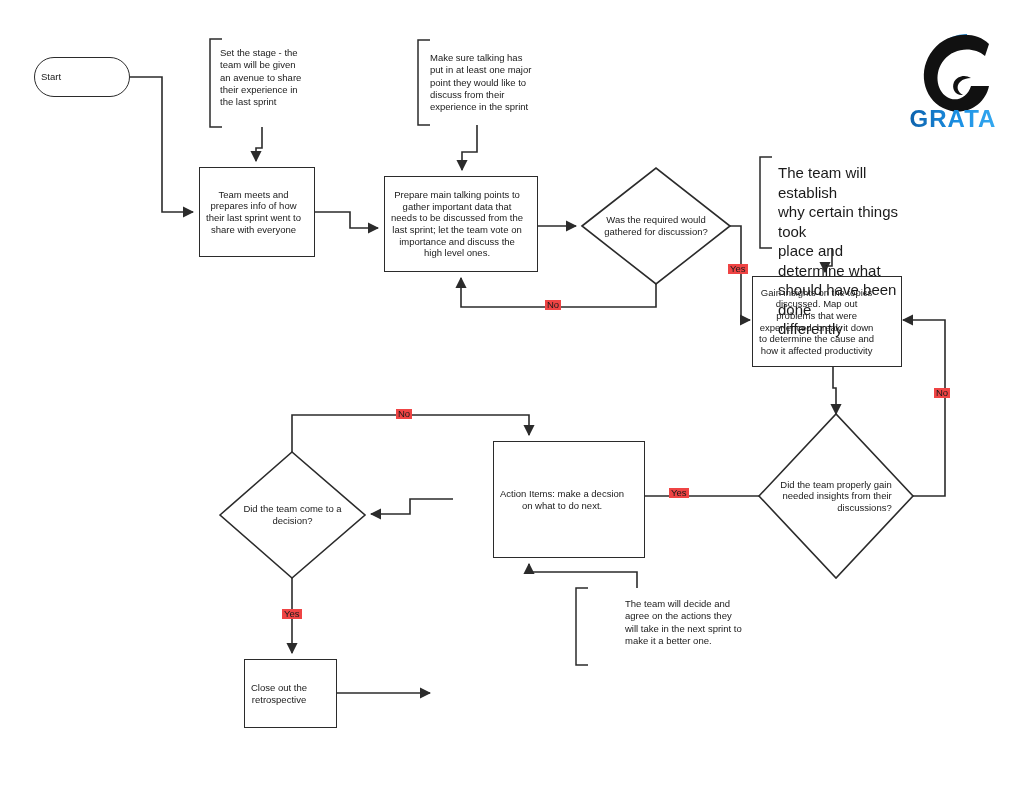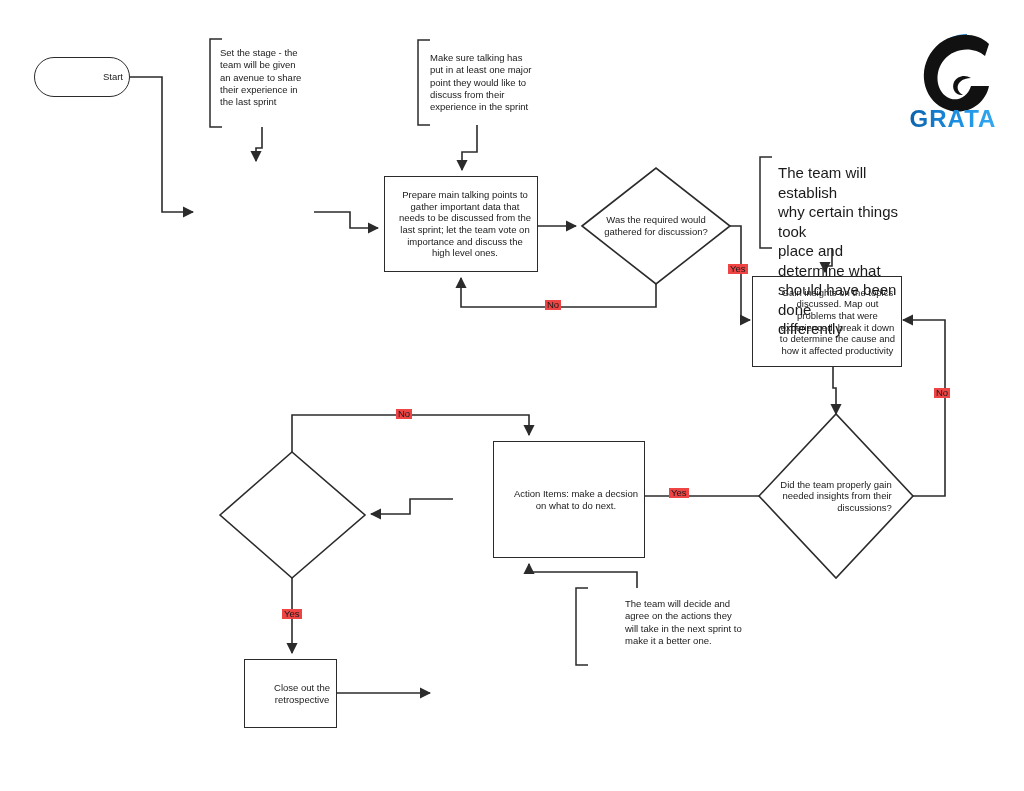--- a/index.html
+++ b/index.html
@@ -22,21 +22,21 @@
     left: 0;
     top: 0;
     width: 1024px;
     height: 791px;
   }
   .node {
     position: absolute;
     box-sizing: border-box;
     display: flex;
     align-items: center;
-    justify-content: flex-end;
+    justify-content: flex-start;
     text-align: center;
     color: #1a1a1a;
     line-height: 1.22;
   }
   .proc {
     border: 1.6px solid #2b2b2b;
     background: #ffffff;
   }
   .term {
     border: 1.6px solid #2b2b2b;
@@ -142,20 +142,26 @@
       <polygon points="582,226 656,168 730,226 656,284"></polygon>
       <polygon points="759,496 836,414 913,496 836,578"></polygon>
       <polygon points="220,515 292,452 365,515 292,578"></polygon>
     </g>
   </svg>
 
   <div class="node term" style="left:34px; top:57px; width:96px; height:40px; font-size:9.5px;">
     <span class="node-text">Start</span>
   </div>
 
+  <div class="node proc" style="left:199px; top:167px; width:116px; height:90px; font-size:9.5px;">
+    <span class="node-text">Team meets and
+prepares info of how
+their last sprint went to
+share with everyone</span>
+  </div>
 
   <div class="node proc" style="left:384px; top:176px; width:154px; height:96px; font-size:9.5px;">
     <span class="node-text">Prepare main talking points to
 gather important data that
 needs to be discussed from the
 last sprint; let the team vote on
 importance and discuss the
 high level ones.</span>
   </div>
 
@@ -177,20 +183,24 @@
     <div class="diamond-label" style="font-size:9.5px;text-align:right;">Did the team properly gain
 needed insights from their
 discussions?</div>
   </div>
 
   <div class="node proc" style="left:453px; top:441px; width:152px; height:117px; font-size:9.5px;margin-left:40px;">
     <span class="node-text">Action Items: make a decsion
 on what to do next.</span>
   </div>
 
+  <div class="diamond-wrap" style="left:220px; top:452px; width:145px; height:126px;">
+    <div class="diamond-label" style="font-size:9.5px;">Did the team come to a
+decision?</div>
+  </div>
 
   <div class="node proc" style="left:244px; top:659px; width:93px; height:69px; font-size:9.5px;">
     <span class="node-text">Close out the
 retrospective</span>
   </div>
 
 
   <div class="note" style="left:220px; top:47px; width:100px; font-size:9.5px;">Set the stage - the
 team will be given
 an avenue to share

